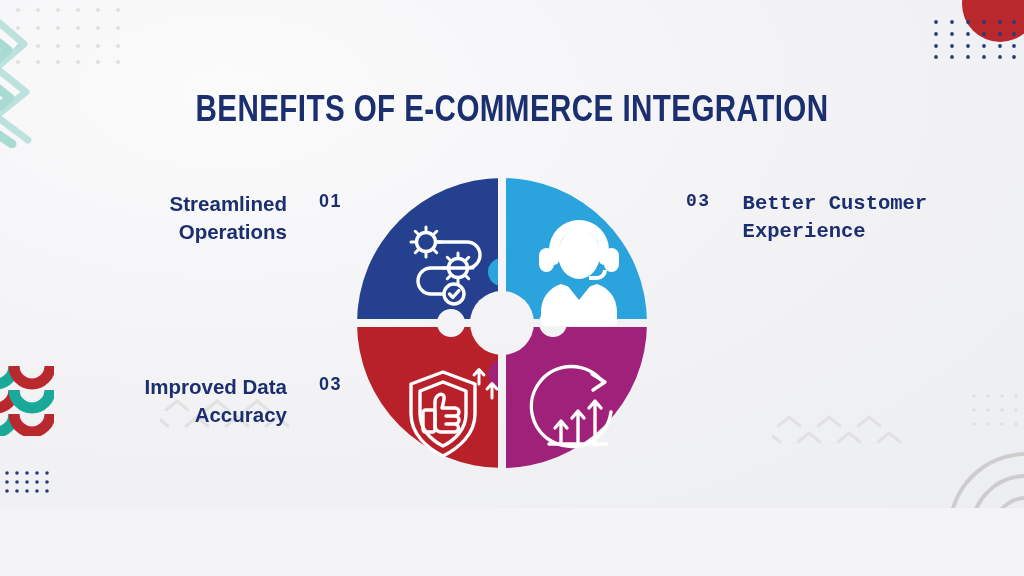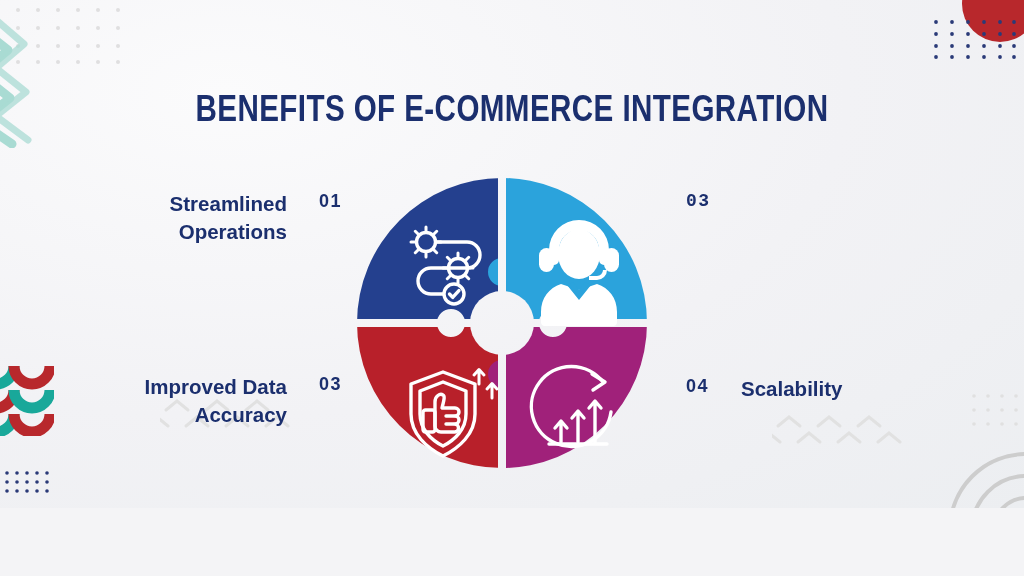--- a/index.html
+++ b/index.html
@@ -240,26 +240,24 @@
   </div>
 
   <div class="label-block lb-02">
     <div class="label-text">Improved Data
 Accuracy</div>
     <div class="label-num">03</div>
   </div>
 
   <div class="label-block lb-03">
     <div class="label-num">03</div>
+    <div class="label-text">Better Customer
+Experience</div>
   </div>
 
-  <div class="label-block lb-04">
-    <div class="label-num">04</div>
-    <div class="label-text">Scalability</div>
-  </div>
 
   <div id="wheel">
     <svg width="310" height="310" viewBox="0 0 310 310">
       <defs>
 
         <mask id="wheelMask">
           <rect x="0" y="0" width="310" height="310" fill="#fff"></rect>
           <rect x="151" y="0" width="8" height="310" fill="#000"></rect>
           <rect x="0" y="151" width="310" height="8" fill="#000"></rect>
           <circle cx="155" cy="155" r="32" fill="#000"></circle>

